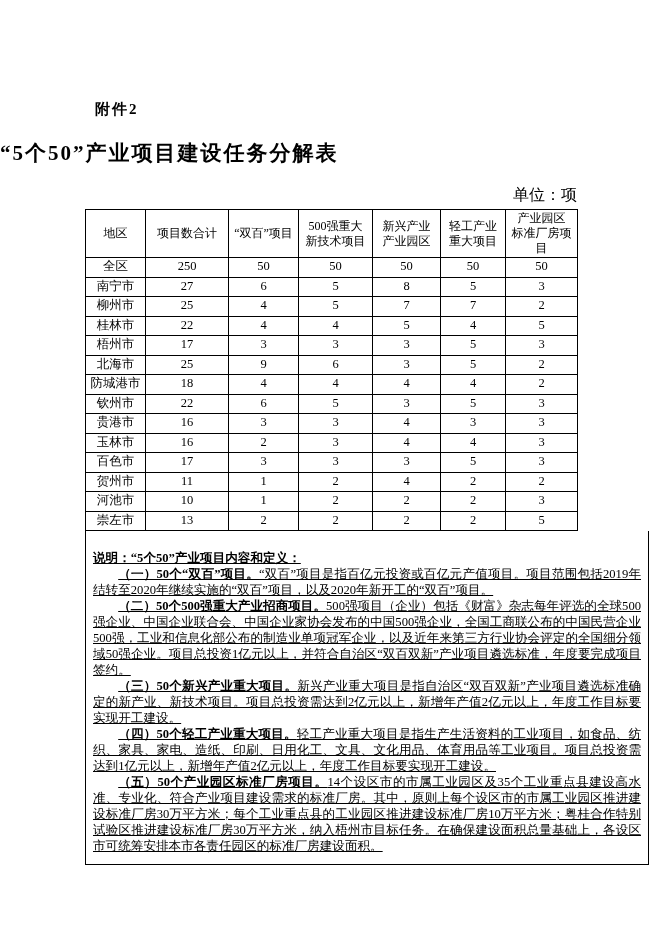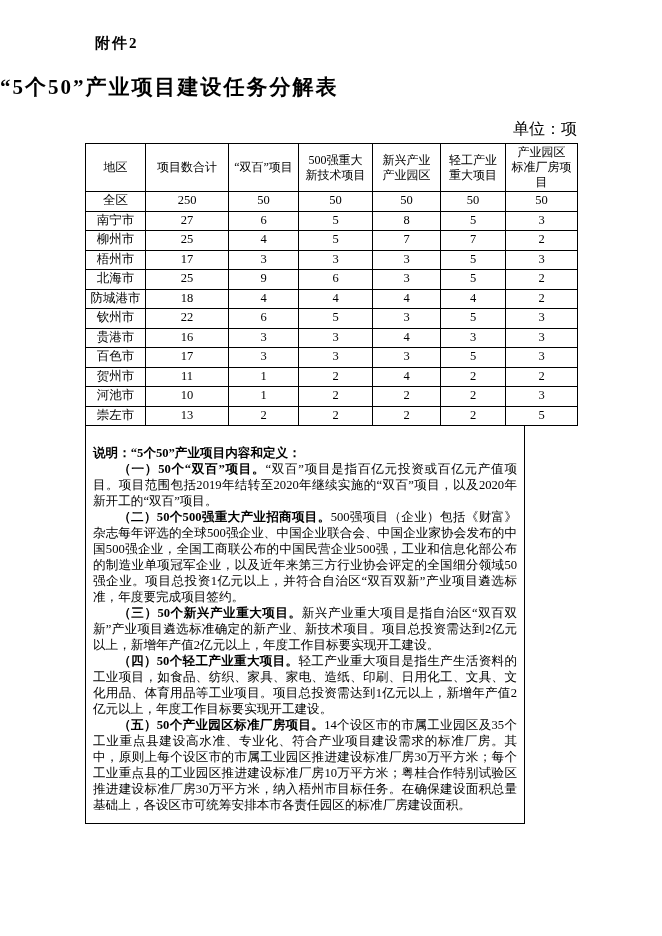--- a/index.html
+++ b/index.html
@@ -8,21 +8,21 @@
     background: #ffffff;
   }
   body {
     width: 662px;
     height: 936px;
     color: #000000;
     font-family: "Liberation Serif", "DejaVu Serif", serif;
     overflow: hidden;
   }
   .attachment {
-    padding-top: 34px;
+    padding-top: 100px;
     margin-left: 95px;
     font-size: 15px;
     font-weight: 600;
     letter-spacing: 2px;
   }
   .doc-title {
     margin: 20px 0 0 0;
     text-align: left;
     font-size: 21px;
     font-weight: 700;
@@ -53,28 +53,29 @@
     height: 32px;
     line-height: 1.25;
   }
   table.alloc td {
     font-size: 12.5px;
     height: 16.5px;
     line-height: 1.1;
   }
   .notes {
     box-sizing: border-box;
-    width: 440px;
+    width: 564px;
     margin-left: 85px;
     border: 1px solid #000000;
     border-top: none;
     padding: 20px 7px 9px 7px;
     font-size: 12.6px;
     line-height: 1.27;
     text-align: justify;
+    text-decoration: underline;
   }
   .notes p {
     margin: 0;
     text-indent: 2em;
   }
   .notes p.notes-heading {
     text-indent: 0;
     font-weight: 700;
   }
   .notes .lead {
@@ -137,20 +138,29 @@
     <tr>
       <td>柳州市</td>
       <td>25</td>
       <td>4</td>
       <td>5</td>
       <td>7</td>
       <td>7</td>
       <td>2</td>
     </tr>
     <tr>
+      <td>桂林市</td>
+      <td>22</td>
+      <td>4</td>
+      <td>4</td>
+      <td>5</td>
+      <td>4</td>
+      <td>5</td>
+    </tr>
+    <tr>
       <td>梧州市</td>
       <td>17</td>
       <td>3</td>
       <td>3</td>
       <td>3</td>
       <td>5</td>
       <td>3</td>
     </tr>
     <tr>
       <td>北海市</td>
@@ -179,20 +189,29 @@
       <td>5</td>
       <td>3</td>
     </tr>
     <tr>
       <td>贵港市</td>
       <td>16</td>
       <td>3</td>
       <td>3</td>
       <td>4</td>
       <td>3</td>
+      <td>3</td>
+    </tr>
+    <tr>
+      <td>玉林市</td>
+      <td>16</td>
+      <td>2</td>
+      <td>3</td>
+      <td>4</td>
+      <td>4</td>
       <td>3</td>
     </tr>
     <tr>
       <td>百色市</td>
       <td>17</td>
       <td>3</td>
       <td>3</td>
       <td>3</td>
       <td>5</td>
       <td>3</td>

